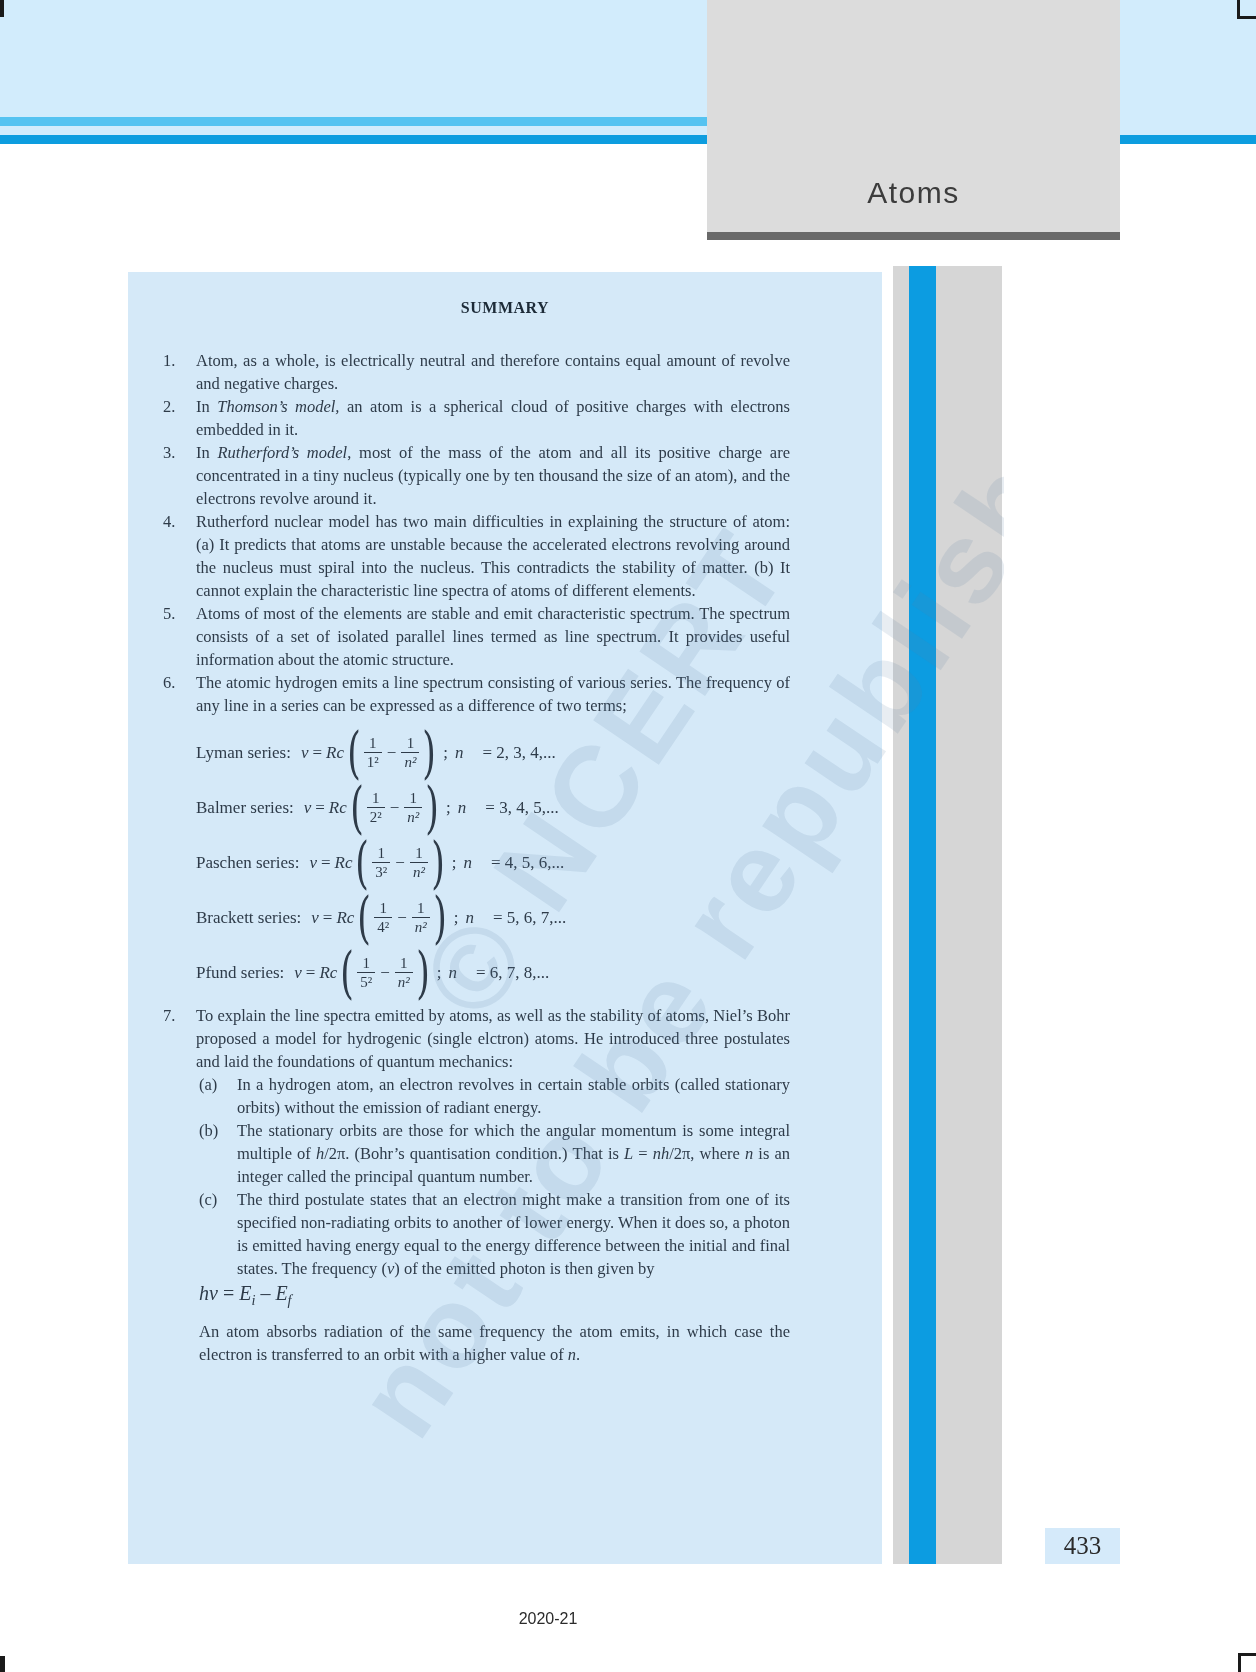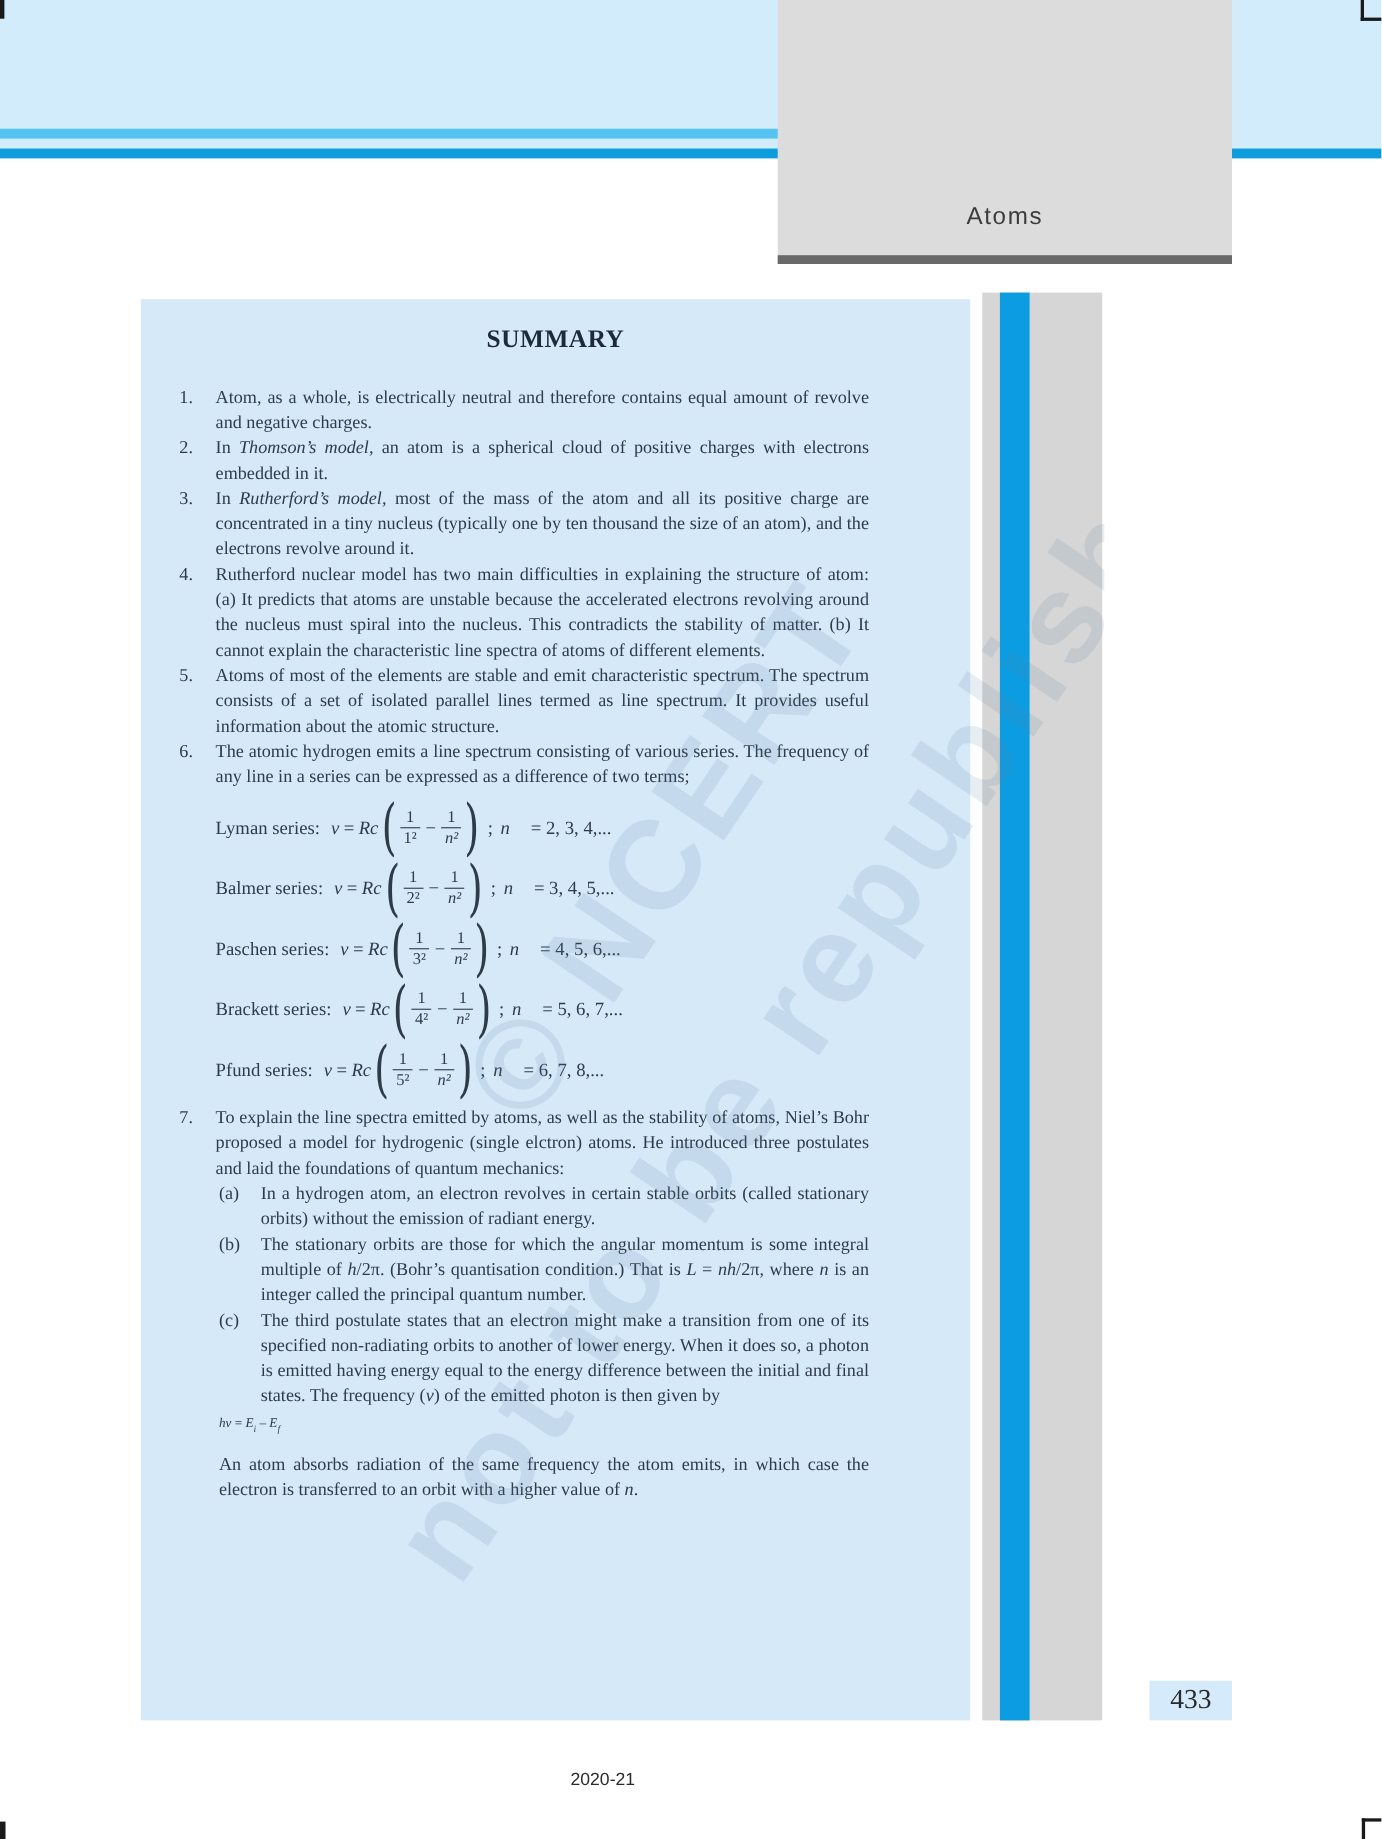--- a/index.html
+++ b/index.html
@@ -11,40 +11,40 @@
   
   .banner{position:absolute;left:0;top:0;width:1256px;height:135px;background:#d2ecfc;}
   .stripe-mid{position:absolute;left:0;top:117px;width:709px;height:9px;background:#55c3f1;}
   .stripe-dark{position:absolute;left:0;top:135px;width:1256px;height:9px;background:#0d9ddf;}
   .chapter-tab{
     position:absolute;left:707px;top:0;width:413px;height:240px;background:#dcdcdc;
     border-bottom:8px solid #696969;box-sizing:border-box;
     display:flex;align-items:flex-end;justify-content:center;
   }
   .chapter-title{
-    font-family:"Liberation Sans","DejaVu Sans",sans-serif;font-size:22px;color:#3c3c3c;
+    font-family:"Liberation Sans","DejaVu Sans",sans-serif;font-size:30px;color:#3c3c3c;
     letter-spacing:1.5px;padding-bottom:22px;font-weight:400;
   }
   
   .summary-box{
     position:absolute;left:128px;top:272px;width:754px;height:1292px;background:#d5e9f8;
     box-sizing:border-box;padding:24px 92px 0 35px;
     font-size:16.5px;line-height:23px;
   }
   .summary-title{
-    text-align:center;font-weight:bold;font-size:23px;letter-spacing:0.5px;
+    text-align:center;font-weight:bold;font-size:16px;letter-spacing:0.5px;
     color:#1d2b38;margin:0 -92px 30px -35px;
   }
   .item{display:flex;}
   .item-num{flex:0 0 33px;}
   .item-body{flex:1;text-align:justify;}
   .subitem{display:flex;margin-left:36px;}
   .sub-marker{flex:0 0 38px;}
   .sub-body{flex:1;text-align:justify;}
-  .eq-line{margin-left:36px;font-size:12px;padding:2px 0;}
+  .eq-line{margin-left:36px;font-size:20px;padding:2px 0;}
   .closing-par{margin-left:36px;text-align:justify;margin-top:6px;margin-bottom:16px;}
   .subsc{vertical-align:-5px;font-size:0.72em;}
   .it{font-style:italic;}
   
   .series-block{margin:8px 0 4px 33px;}
   .series-row{display:flex;align-items:center;height:55px;white-space:nowrap;font-size:17px;}
   .s-label{margin-right:10px;}
   .s-nu{font-style:italic;margin-right:4px;}
   .s-eqsign{margin:0 4px 0 0;}
   .s-rc{font-style:italic;margin-right:2px;}

